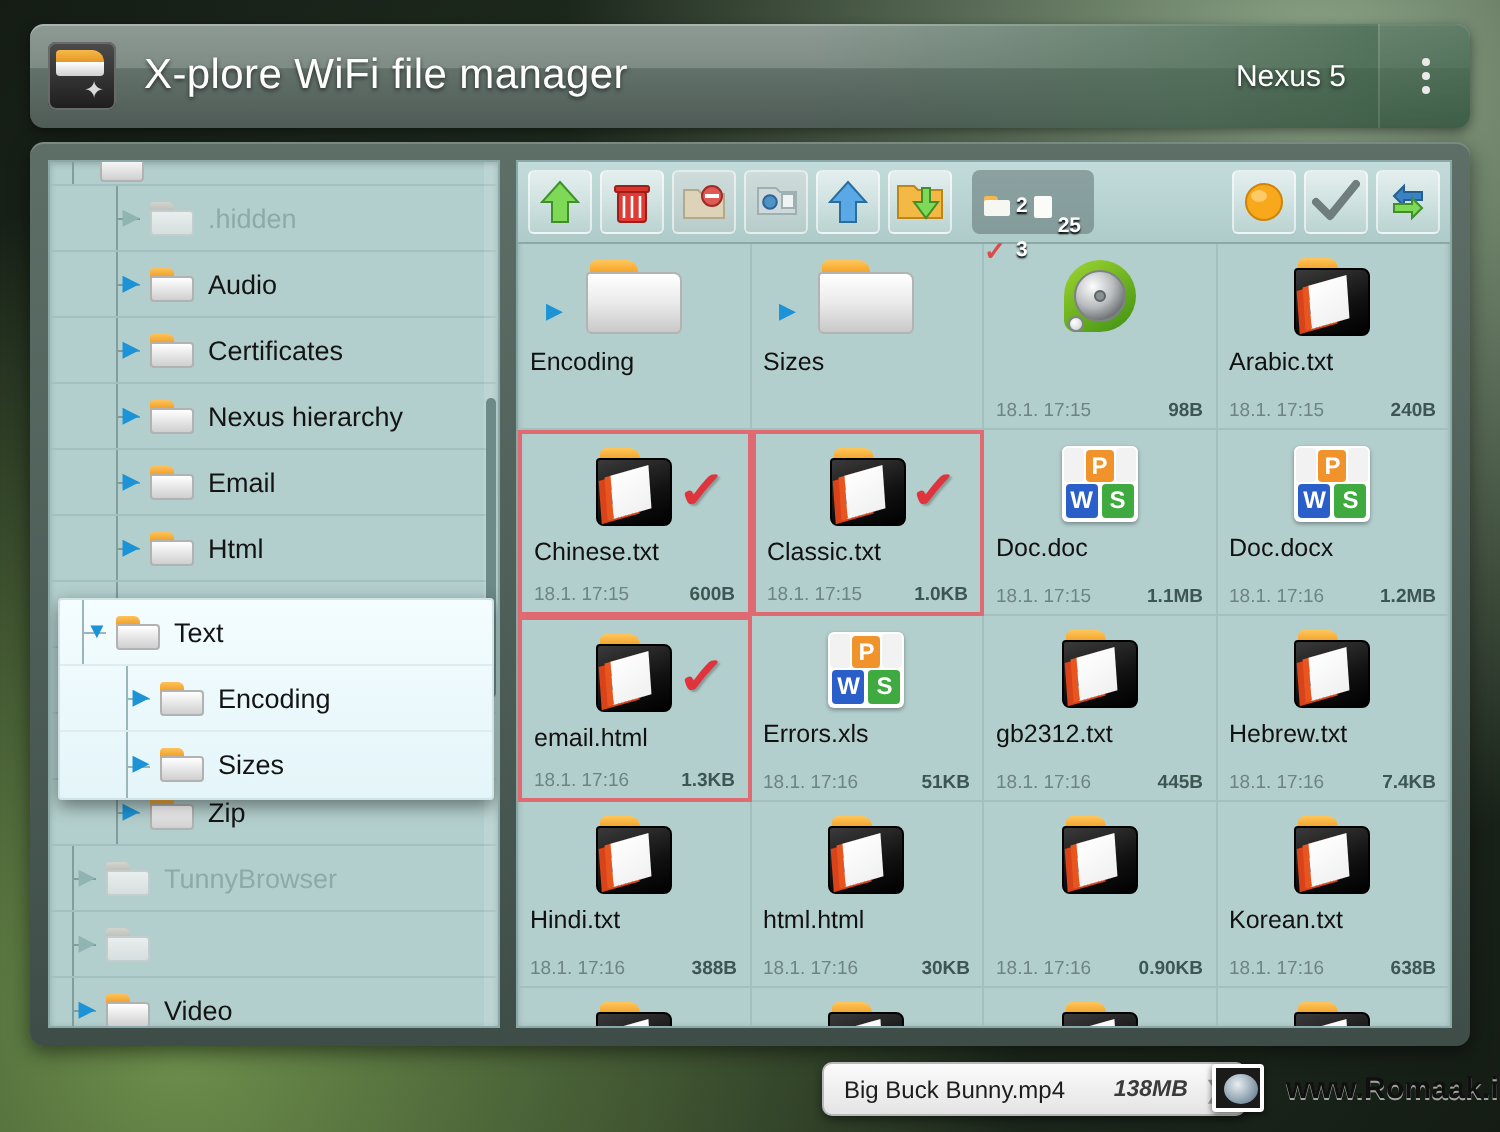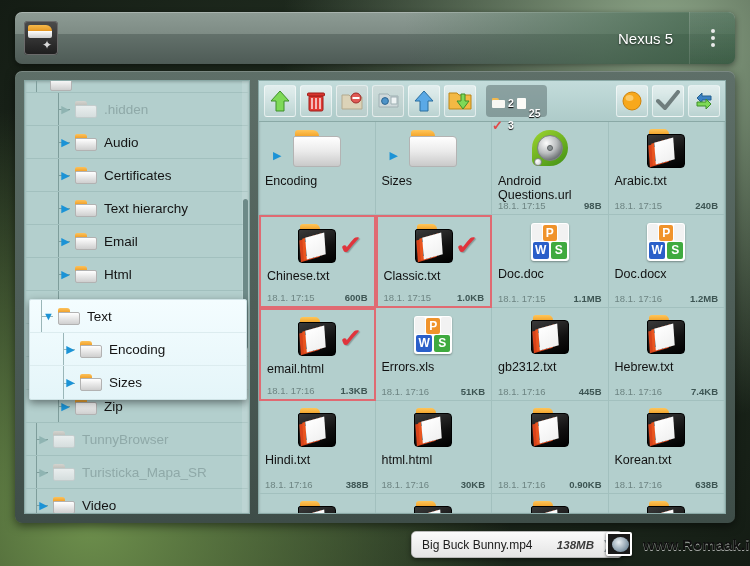--- a/index.html
+++ b/index.html
@@ -254,20 +254,21 @@
 <body>
 
 <div class="window">
 
   <div class="titlebar">
     <div class="app-icon">
       <div class="fold"></div>
         <div class="body"></div>
         <div class="wrench">✦</div>
     </div>
+    <div class="app-title">X-plore WiFi file manager</div>
     <div class="device-name">Nexus 5</div>
     <div class="overflow-btn">
       <i></i>
         <i></i>
         <i></i>
     </div>
   </div>
 
   <div class="panel">
 
@@ -310,21 +311,21 @@
             <span class="tlabel">Certificates</span>
           </div>
           <div class="trow indent">
             <span class="vline" style="left:33px"></span>
             <span class="hline" style="left:33px"></span>
             <span class="arw " style="margin-left:28px">▶</span>
             <span class="tfolder">
               <span class="tab"></span>
               <span class="fr"></span>
             </span>
-            <span class="tlabel">Text hierarchy</span>
+            <span class="tlabel">Nexus hierarchy</span>
           </div>
           <div class="trow indent">
             <span class="vline" style="left:33px"></span>
             <span class="hline" style="left:33px"></span>
             <span class="arw " style="margin-left:28px">▶</span>
             <span class="tfolder">
               <span class="tab"></span>
               <span class="fr"></span>
             </span>
             <span class="tlabel">Email</span>
@@ -390,21 +391,20 @@
             <span class="tlabel">TunnyBrowser</span>
           </div>
           <div class="trow dim">
             <span class="vline" style="left:11px"></span>
             <span class="hline" style="left:11px"></span>
             <span class="arw  dim" style="margin-left:6px">▶</span>
             <span class="tfolder dim">
               <span class="tab"></span>
               <span class="fr"></span>
             </span>
-            <span class="tlabel">Turisticka_Mapa_SR</span>
           </div>
           <div class="trow">
             <span class="vline" style="left:11px"></span>
             <span class="hline" style="left:11px"></span>
             <span class="arw " style="margin-left:6px">▶</span>
             <span class="tfolder">
               <span class="tab"></span>
               <span class="fr"></span>
             </span>
             <span class="tlabel">Video</span>
@@ -544,21 +544,20 @@
           </div>
           <div class="cell">
             <div class="icon-row">
               <span class="urlicon">
                 <span class="drop"></span>
                 <span class="disc"></span>
                 <span class="hub"></span>
                 <span class="dot"></span>
               </span>
             </div>
-            <div class="fname">Android Questions.url</div>
             <div class="meta">
               <span class="date">18.1. 17:15</span>
               <span class="size">98B</span>
             </div>
           </div>
           <div class="cell">
             <div class="icon-row">
               <span class="txticon">
                 <span class="tab"></span>
                 <span class="bk"></span>

